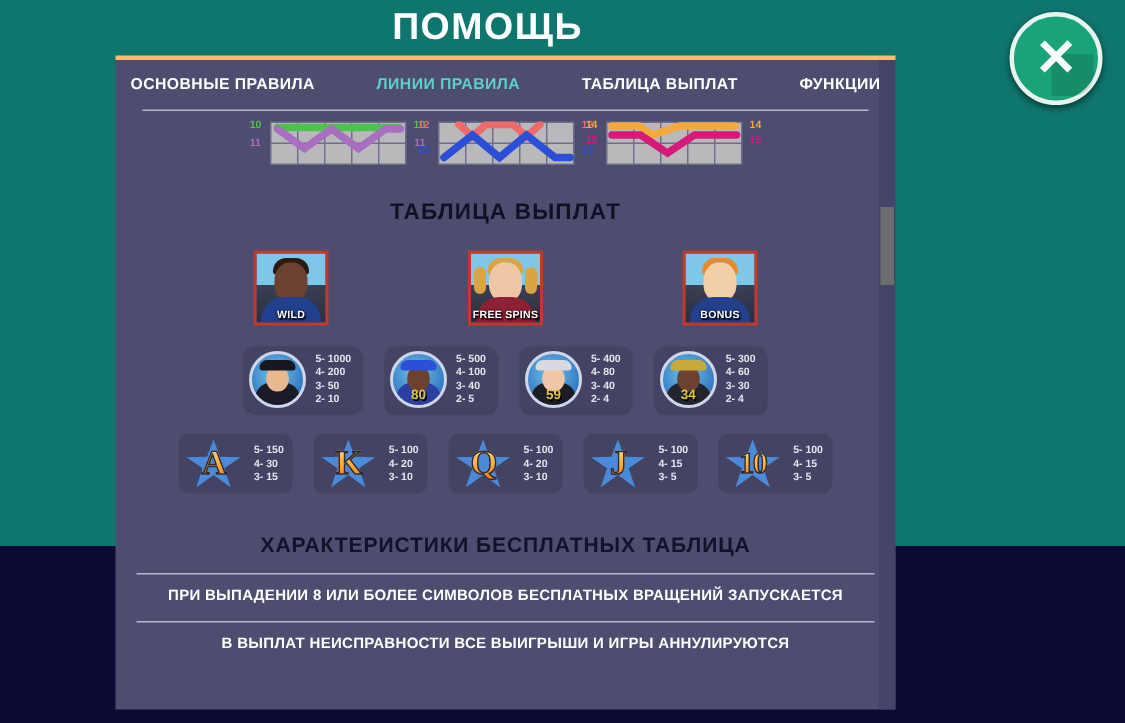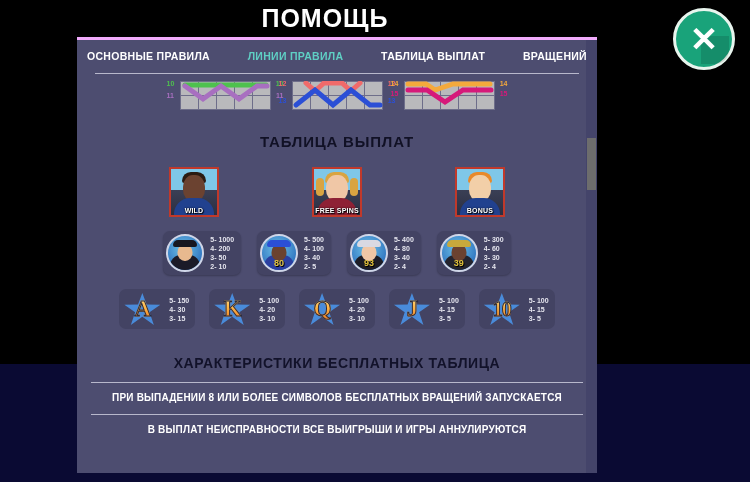--- a/index.html
+++ b/index.html
@@ -5,21 +5,21 @@
   * { box-sizing: border-box; margin: 0; padding: 0; }
   html, body {
     width: 750px; height: 482px;
     background: #0a0a33;
     font-family: "Liberation Sans", sans-serif;
     overflow: hidden;
   }
   #root {
     position: relative;
     width: 750px; height: 364px;
-    background: #000000;
+    background: #0f766e;
   }
 
   
   .title {
     position: absolute;
     top: 4px; left: 0; width: 650px;
     text-align: center;
     color: #ffffff;
     font-size: 25px;
     font-weight: bold;
@@ -48,21 +48,21 @@
     background: rgba(0,0,0,.13);
     border-bottom-right-radius: 50%;
   }
 
   
   .panel {
     position: absolute;
     left: 77px; top: 37px;
     width: 520px; height: 436px;
     background: #4d4d70;
-    border-top: 3px solid #f0abfc;
+    border-top: 3px solid #fdba74;
     overflow: hidden;
   }
 
   
   .tabs {
     display: flex;
     padding: 10px 8px 8px 8px;
     justify-content: space-between;
   }
   .tab {
@@ -264,21 +264,21 @@
     <div class="shade"></div>
     <div class="xglyph">✕</div>
   </div>
 
   <div class="panel">
 
     <div class="tabs">
       <div class="tab">ОСНОВНЫЕ ПРАВИЛА</div>
       <div class="tab active">ЛИНИИ ПРАВИЛА</div>
       <div class="tab">ТАБЛИЦА ВЫПЛАТ</div>
-      <div class="tab">ВРАЩЕНИЙ</div>
+      <div class="tab">ФУНКЦИИ</div>
     </div>
     <div class="tab-rule"></div>
 
     <div class="paylines">
 
       <div class="pl-group">
         <div class="pl-num" style="left:-13px;top:-1px;color:#4ec14e">10</div>
         <div class="pl-num" style="right:-13px;top:-1px;color:#4ec14e">10</div>
         <div class="pl-num" style="left:-13px;top:11px;color:#a86fc0">11</div>
         <div class="pl-num" style="right:-13px;top:11px;color:#a86fc0">11</div>
@@ -400,35 +400,35 @@
           <div>4- 100</div>
           <div>3- 40</div>
           <div>2- 5</div>
         </div>
       </div>
       <div class="sym-item">
         <div class="sym-coin">
           <div class="coin-torso" style="background:#1d1d26"></div>
           <div class="coin-head" style="background:#f0c7a6"></div>
           <div class="coin-hat" style="background:#d9d9e2"></div>
-          <div class="coin-num">93</div>
+          <div class="coin-num">59</div>
         </div>
         <div class="pay-list">
           <div>5- 400</div>
           <div>4- 80</div>
           <div>3- 40</div>
           <div>2- 4</div>
         </div>
       </div>
       <div class="sym-item">
         <div class="sym-coin">
           <div class="coin-torso" style="background:#24242e"></div>
           <div class="coin-head" style="background:#6b4230"></div>
           <div class="coin-hat" style="background:#c8a93c"></div>
-          <div class="coin-num">39</div>
+          <div class="coin-num">34</div>
         </div>
         <div class="pay-list">
           <div>5- 300</div>
           <div>4- 60</div>
           <div>3- 30</div>
           <div>2- 4</div>
         </div>
       </div>
     </div>
 

